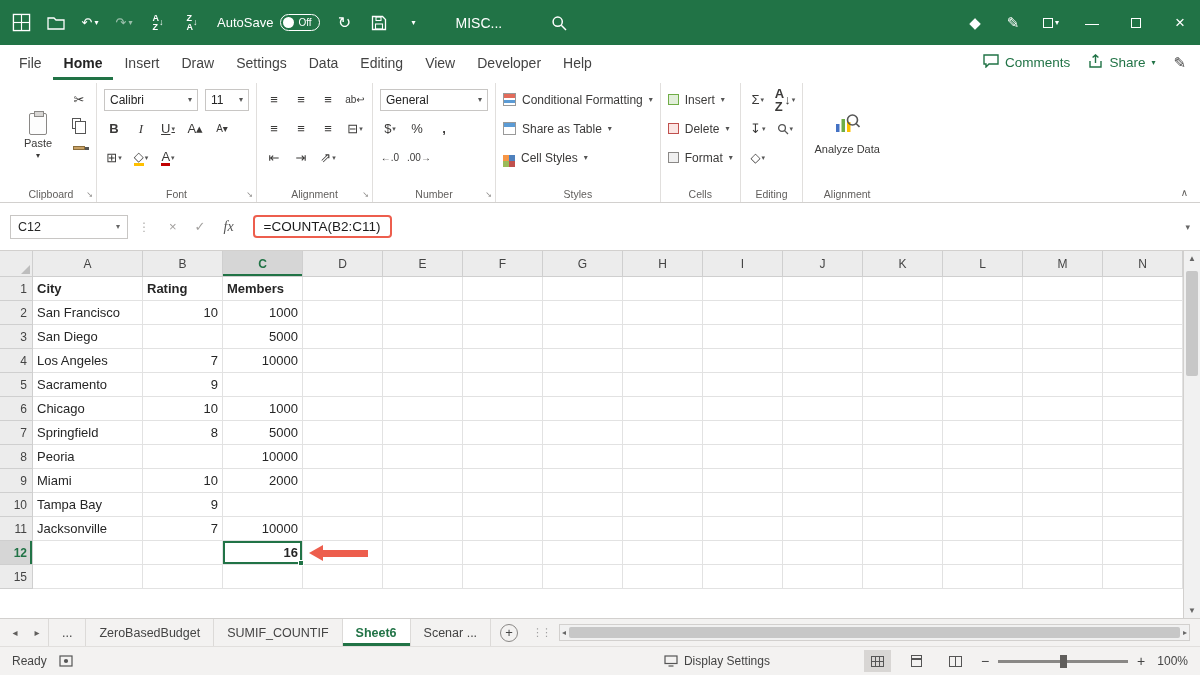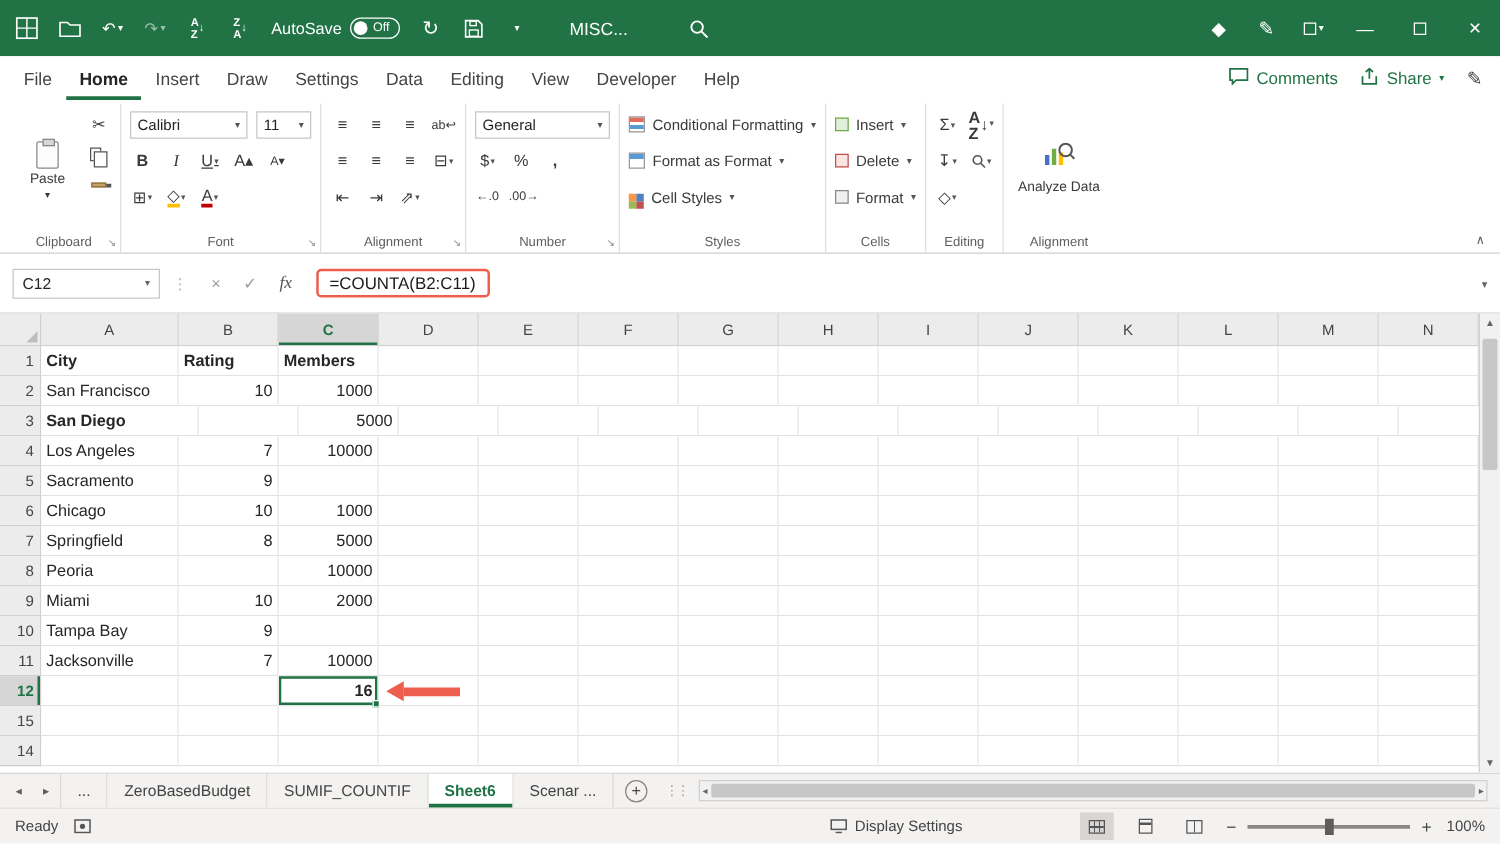--- a/index.html
+++ b/index.html
@@ -343,21 +343,21 @@
 
   <div class="rgroup">
     <div class="rgroup-inner">
       <div class="style-row">
         <span class="cf-ic"></span>
         <span>Conditional Formatting</span>
           <small>▾</small>
       </div>
       <div class="style-row">
         <span class="fat-ic"></span>
-        <span>Format as Format</span>
+        <span>Share as Table</span>
           <small>▾</small>
       </div>
       <div class="style-row">
         <span class="cs-ic"></span>
         <span>Cell Styles</span>
           <small>▾</small>
       </div>
     </div>
     <span class="rgroup-label">Styles</span>
   </div>
@@ -489,21 +489,21 @@
         <div class="cell" style="width: 80px;"></div>
         <div class="cell" style="width: 80px;"></div>
         <div class="cell" style="width: 80px;"></div>
         <div class="cell" style="width: 80px;"></div>
         <div class="cell" style="width: 80px;"></div>
         <div class="cell" style="width: 80px;"></div>
         <div class="cell" style="width: 80px;"></div>
       </div>
       <div class="grid-row">
         <div class="row-hdr">3</div>
-        <div class="cell" style="width: 126px; font-weight: bold;">San Diego</div>
+        <div class="cell" style="width: 110px;">San Diego</div>
         <div class="cell" style="width: 80px;"></div>
         <div class="cell num" style="width: 80px;">5000</div>
         <div class="cell" style="width: 80px;"></div>
         <div class="cell" style="width: 80px;"></div>
         <div class="cell" style="width: 80px;"></div>
         <div class="cell" style="width: 80px;"></div>
         <div class="cell" style="width: 80px;"></div>
         <div class="cell" style="width: 80px;"></div>
         <div class="cell" style="width: 80px;"></div>
         <div class="cell" style="width: 80px;"></div>
@@ -662,37 +662,20 @@
         <div class="cell" style="width: 80px;"></div>
         <div class="cell" style="width: 80px;"></div>
         <div class="cell" style="width: 80px;"></div>
         <div class="cell" style="width: 80px;"></div>
         <div class="cell" style="width: 80px;"></div>
         <div class="cell" style="width: 80px;"></div>
         <div class="cell" style="width: 80px;"></div>
       </div>
       <div class="grid-row">
         <div class="row-hdr">15</div>
-        <div class="cell" style="width: 110px;"></div>
-        <div class="cell" style="width: 80px;"></div>
-        <div class="cell" style="width: 80px;"></div>
-        <div class="cell" style="width: 80px;"></div>
-        <div class="cell" style="width: 80px;"></div>
-        <div class="cell" style="width: 80px;"></div>
-        <div class="cell" style="width: 80px;"></div>
-        <div class="cell" style="width: 80px;"></div>
-        <div class="cell" style="width: 80px;"></div>
-        <div class="cell" style="width: 80px;"></div>
-        <div class="cell" style="width: 80px;"></div>
-        <div class="cell" style="width: 80px;"></div>
-        <div class="cell" style="width: 80px;"></div>
-        <div class="cell" style="width: 80px;"></div>
-      </div>
-      <div class="grid-row">
-        <div class="row-hdr">14</div>
         <div class="cell" style="width: 110px;"></div>
         <div class="cell" style="width: 80px;"></div>
         <div class="cell" style="width: 80px;"></div>
         <div class="cell" style="width: 80px;"></div>
         <div class="cell" style="width: 80px;"></div>
         <div class="cell" style="width: 80px;"></div>
         <div class="cell" style="width: 80px;"></div>
         <div class="cell" style="width: 80px;"></div>
         <div class="cell" style="width: 80px;"></div>
         <div class="cell" style="width: 80px;"></div>

